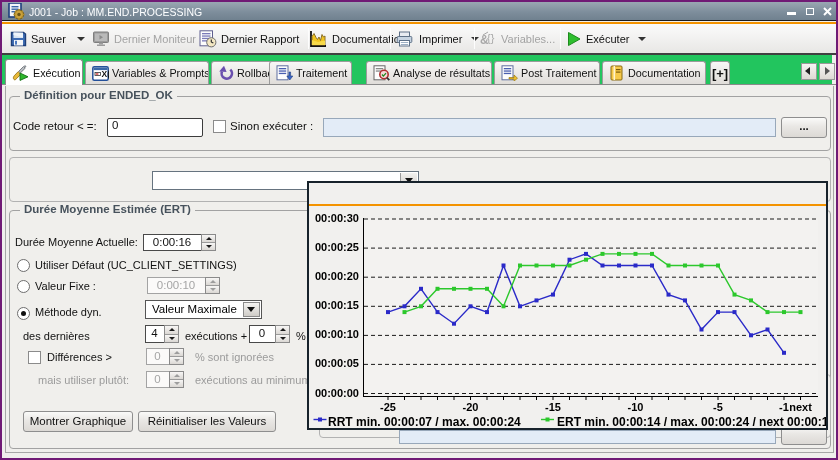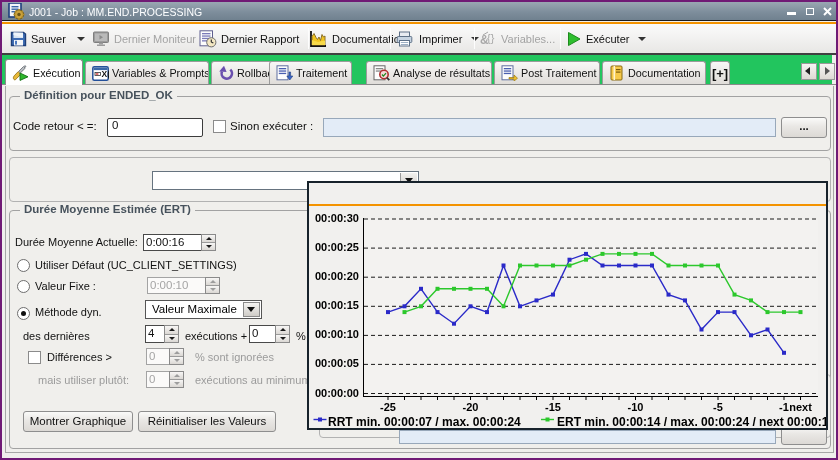--- a/index.html
+++ b/index.html
@@ -24,21 +24,21 @@
 .gblabel{position:absolute;top:-8px;left:10px;background:#f0efec;padding:0 4px;font-size:11.5px;font-weight:bold;color:#47525c;white-space:nowrap}
 .lbl{position:absolute;font-size:11px;color:#111;white-space:nowrap}
 .lbl.gray{color:#9b9b9b}
 .tinput{position:absolute;background:#fff;border:1px solid #3c3c3c;font-size:11.5px;color:#111;padding-left:4px}
 .bluefield{position:absolute;background:#e3ecf7;border:1px solid #98a8ba}
 .cb{position:absolute;width:13px;height:13px;background:#fff;border:1px solid #8b8b8b}
 .btn{position:absolute;background:linear-gradient(#fafaf9,#e9e7e4 45%,#dcd9d5);border:1px solid #8e8e8e;border-radius:3px;font-size:11.5px;color:#111;text-align:center}
 .radio{position:absolute;width:13px;height:13px;border-radius:50%;background:#fff;border:1px solid #6e6e6e}
 .radio.sel::after{content:"";position:absolute;left:3px;top:3px;width:5px;height:5px;border-radius:50%;background:#111}
 .spin{position:absolute;display:flex}
-.spin .fld{background:#fff;border:1px solid #494949;border-right:none;font-size:11.5px;color:#111;text-align:left;padding:1px 3px 0 2px}
+.spin .fld{background:#fff;border:1px solid #494949;border-right:none;font-size:11.5px;color:#111;text-align:center;padding:1px 3px 0 2px}
 .spin.dis .fld{background:#fbfaf9;border-color:#a3a3a3;color:#a5a5a5}
 .spin .arr{width:15px;display:flex;flex-direction:column;border:1px solid #8a8a8a}
 .spin .arr > div{flex:1;display:flex;align-items:center;justify-content:center;background:linear-gradient(#f7f6f5,#dbd8d4)}
 .spin .arr > div:first-child{border-bottom:1px solid #9a9a9a}
 .up{width:0;height:0;border-left:3px solid transparent;border-right:3px solid transparent;border-bottom:3.5px solid #1a1a1a}
 .dn{width:0;height:0;border-left:3px solid transparent;border-right:3px solid transparent;border-top:3.5px solid #1a1a1a}
 .spin.dis .up{border-bottom-color:#9d9d9d}
 .spin.dis .dn{border-top-color:#9d9d9d}
 #overlay{position:absolute;left:307px;top:181px;width:521px;height:249px;border:2px solid #17222b;background:#f1f0ee;z-index:10}
 #otitle{position:absolute;left:0;top:0;width:517px;height:20px;background:linear-gradient(#5d7487,#43596d 55%,#2f4559);border-bottom:1px solid #10161c}

